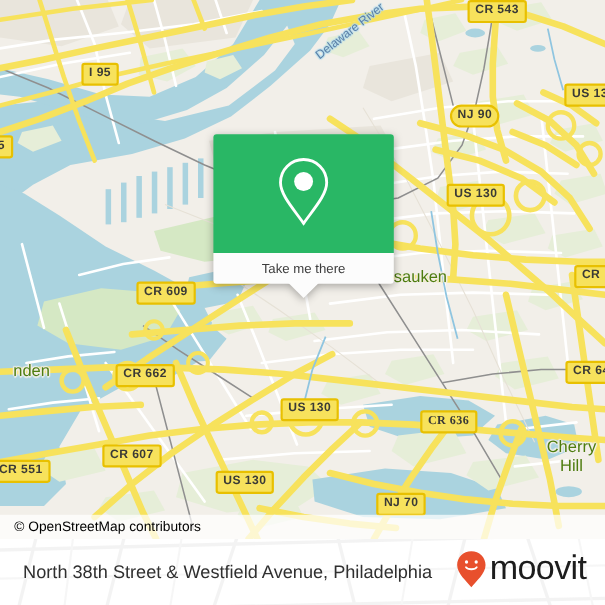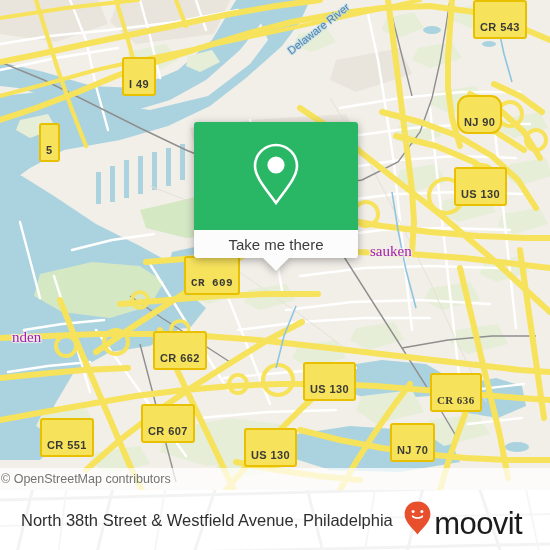--- a/index.html
+++ b/index.html
@@ -43,38 +43,36 @@
     background: #f7e25c;
     border: 2px solid #e8c000;
     border-radius: 3px;
     color: #3a3a36;
     font-family: "Liberation Sans", sans-serif;
     font-size: 11px;
     font-weight: bold;
     letter-spacing: .4px;
     line-height: 15px;
     height: 15px;
-    padding: 18px 5px 2px 5px;
+    padding: 0 5px 2px 5px;
     white-space: nowrap;
     box-sizing: content-box;
-    margin-left: 48px;
   }
 
   
   .place {
     position: absolute;
-    color: #a21caf;
-    font-family: Liberation Serif, serif;
+    color: #4d7c0f;
+    font-family: Liberation Sans, sans-serif;
     font-size: 15px;
     white-space: nowrap;
     text-shadow:
        1.2px 0 1px #f2efe9, -1.2px 0 1px #f2efe9,
        0 1.2px 1px #f2efe9, 0 -1.2px 1px #f2efe9,
        1px 1px 1px #f2efe9, -1px -1px 1px #f2efe9;
-    margin-left: 12px;
   }
   .place.two-line { line-height: 17px; text-align: center; }
 
   .water-label {
     position: absolute;
     color: #5b7fa6;
     font-family: "Liberation Sans", sans-serif;
     font-size: 11px;
     white-space: nowrap;
     transform-origin: 0 0;
@@ -84,25 +82,25 @@
   }
 
   
   #attribution {
     position: absolute;
     left: 0;
     bottom: 0;
     width: 550px;
     height: 22px;
     background: rgba(255,255,255,0.72);
-    color: #737373;
+    color: #000000;
     font-family: "Liberation Sans", sans-serif;
     font-size: 12.5px;
     line-height: 22px;
-    padding-left: 1px;
+    padding-left: 13px;
     box-sizing: border-box;
   }
 
   
   #popup {
     position: absolute;
     left: 194px;
     top: 122px;
     width: 164px;
     filter: drop-shadow(0 2px 4px rgba(0,0,0,0.32));
@@ -120,21 +118,21 @@
     background: #fcfcfc;
     border-radius: 0 0 3px 3px;
     display: flex;
     align-items: center;
     justify-content: center;
     position: relative;
   }
   #popup-label {
     color: #3c3c3c;
     font-family: "Liberation Sans", sans-serif;
-    font-size: 15px;
+    font-size: 12px;
     white-space: nowrap;
   }
   #popup-tail {
     position: absolute;
     left: 50%;
     bottom: -13px;
     margin-left: -14px;
     width: 0; height: 0;
     border-left: 14px solid transparent;
     border-right: 14px solid transparent;
@@ -164,25 +162,25 @@
     position: relative;
     margin-left: 21px;
     color: #2f2f2f;
     font-family: "Liberation Sans", sans-serif;
     font-size: 16.5px;
     white-space: nowrap;
     text-align: right;
   }
   #brand {
     position: absolute;
-    right: 28px;
+    right: 17px;
     top: 50%;
     transform: translateY(-50%);
     display: flex;
-    align-items: flex-end;
+    align-items: flex-start;
   }
   #brand-word {
     color: #1c1c1c;
     font-family: "Liberation Sans", sans-serif;
     font-size: 31px;
     letter-spacing: -0.6px;
     margin-left: 3px;
     line-height: 1;
   }
 </style>
@@ -402,37 +400,41 @@
       <g class="st">
         <path d="M392,192 L398,230 L406,270 L416,308"></path>
         <path d="M296,306 L284,336 L276,368"></path>
         <path d="M498,26 L504,54 L512,82"></path>
       </g>
     </svg>
 
     <div class="water-label" style="left:285px; top:47px; transform: rotate(-38deg);">Delaware River</div>
 
     <div class="place" style="left:358px; top:243px;">sauken</div>
-    <div class="place" style="left:0px; top:329px;">nden</div>
-
-    <div class="shield" style="left:74px;  top:57px;">I 49</div>
+    <div class="place" style="left:12px; top:329px;">nden</div>
+    <div class="place two-line" style="left:497px; top:398px;">
+      <div>Cherry</div>
+      <div>Hill</div>
+    </div>
+
+    <div class="shield" style="left:74px;  top:57px;">I 95</div>
     <div class="shield" style="left:425px; top:0px;">CR 543</div>
     <div class="shield" style="left:409px; top:95px;border-radius:11px;">NJ 90</div>
     <div class="shield" style="left:513px; top:76px;">US 130</div>
     <div class="shield" style="left:406px; top:167px;">US 130</div>
-    <div class="shield" style="left:136px; top:256px;font-family:Liberation Mono, monospace;">CR 609</div>
+    <div class="shield" style="left:124px; top:256px;">CR 609</div>
     <div class="shield" style="left:105px; top:331px;">CR 662</div>
     <div class="shield" style="left:255px; top:362px;">US 130</div>
     <div class="shield" style="left:382px; top:373px;font-family:Liberation Serif, serif;">CR 636</div>
     <div class="shield" style="left:522px; top:241px;">CR</div>
     <div class="shield" style="left:514px; top:328px;">CR 644</div>
     <div class="shield" style="left:-8px;  top:418px;">CR 551</div>
     <div class="shield" style="left:93px;  top:404px;">CR 607</div>
     <div class="shield" style="left:196px; top:428px;">US 130</div>
-    <div class="shield" style="left:342px; top:423px;">NJ 70</div>
+    <div class="shield" style="left:342px; top:448px;">NJ 70</div>
     <div class="shield" style="left:-9px; top:123px;">5</div>
 
     <div id="attribution">© OpenStreetMap contributors</div>
 
     <div id="popup">
       <div id="popup-top">
         <span>
           <svg width="52" height="66" viewBox="0 0 52 66" fill="none" xmlns="http://www.w3.org/2000/svg">
             <path d="M26 4 C14.4 4 5 13.4 5 25 C5 36 16 48 26 62 C36 48 47 36 47 25 C47 13.4 37.6 4 26 4 Z" stroke="#ffffff" stroke-width="2.6" fill="none"></path>
             <circle cx="26" cy="24" r="8.6" fill="#ffffff"></circle>

